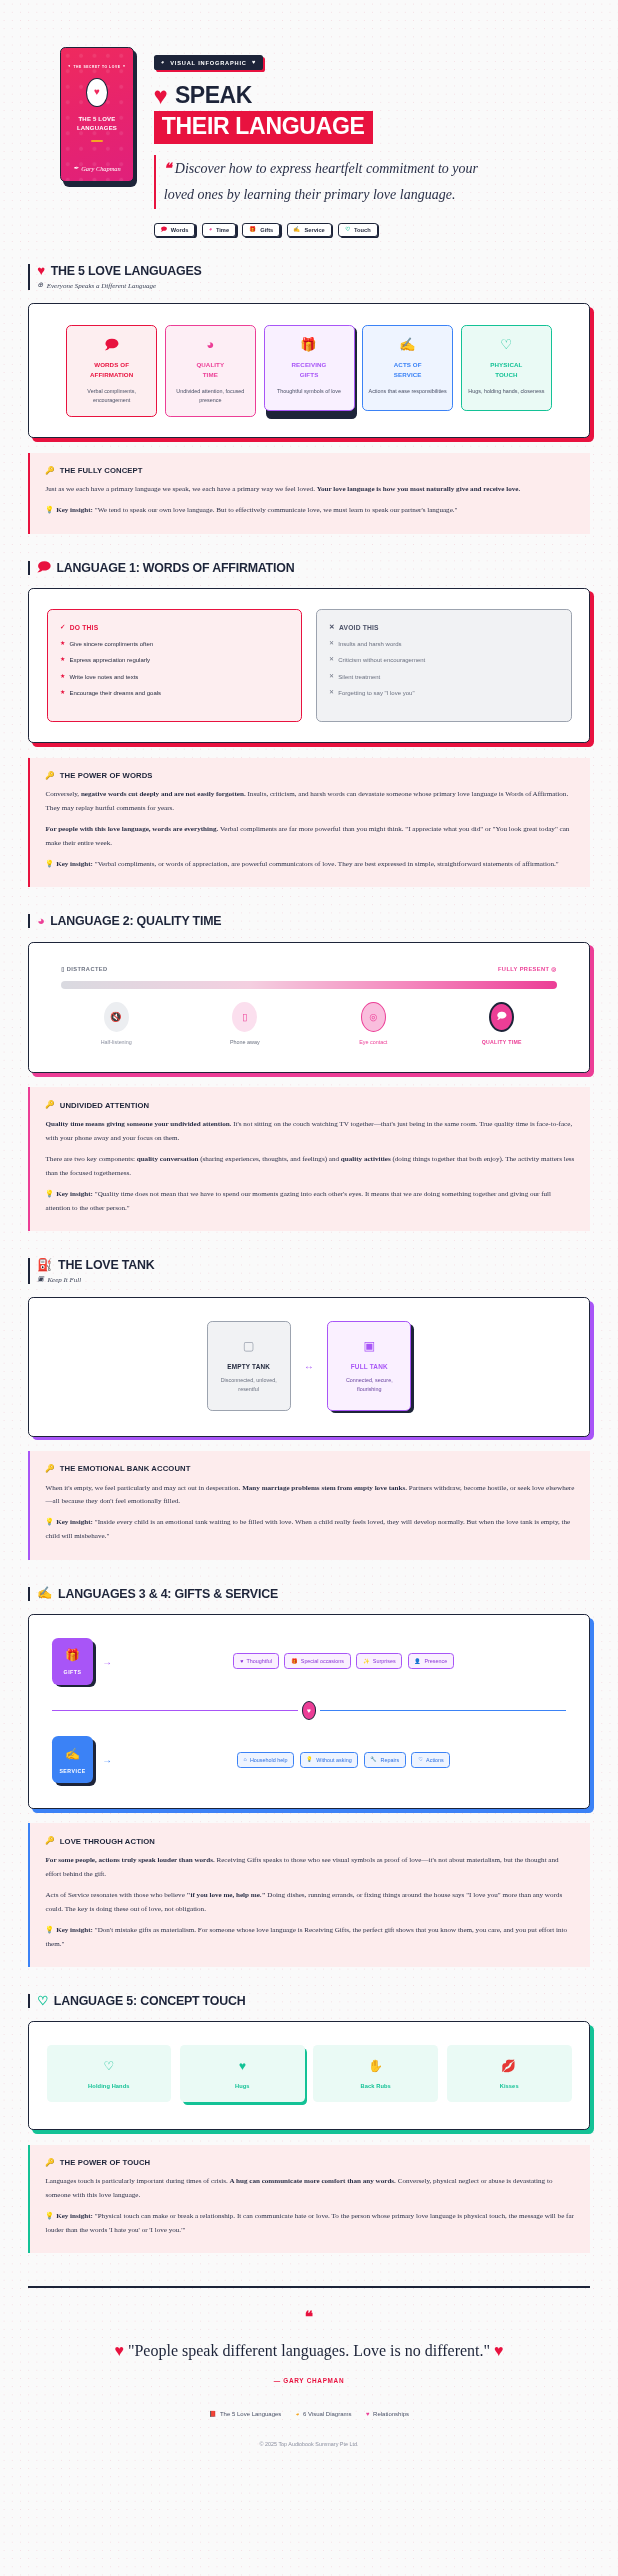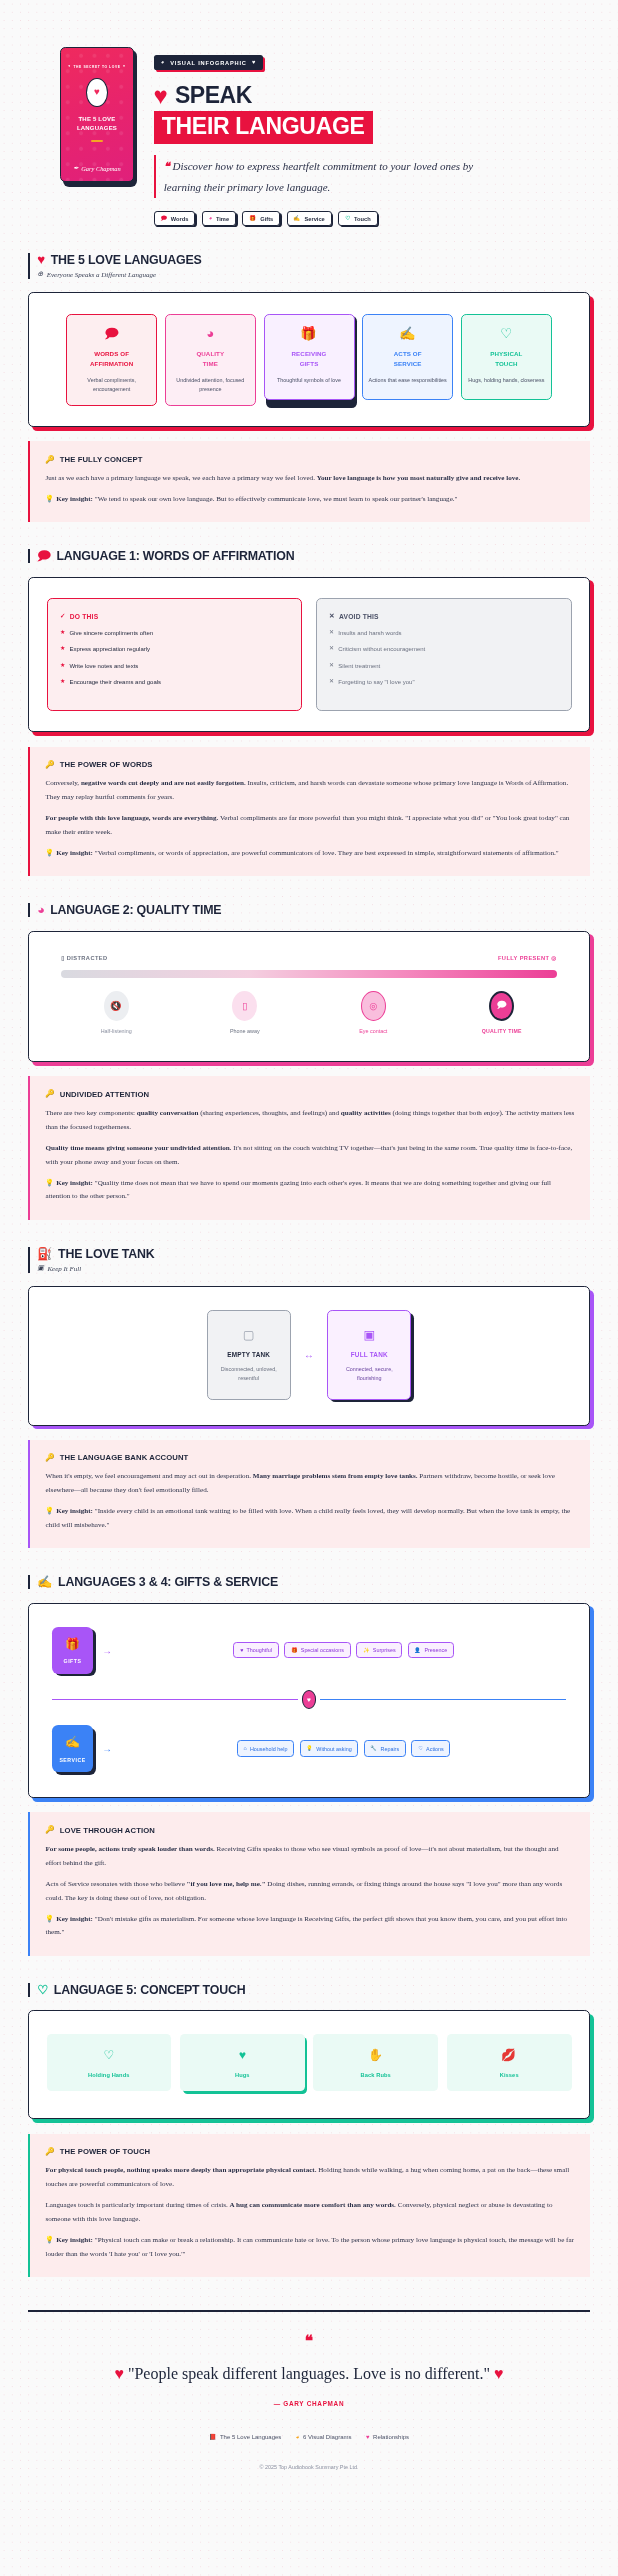--- a/index.html
+++ b/index.html
@@ -54,21 +54,21 @@
     padding:4.6px 7.2px 4.1px; font-size:5.7px; font-weight:800; letter-spacing:0.8px;
     display:flex; align-items:center; gap:5.2px;
   }
   .h1row{ display:flex; align-items:center; gap:7.2px; margin-top:12.4px; }
   .h1heart{ color:#e8123f; font-size:24px; line-height:.8; }
   .h1{ font-size:23px; font-weight:800; letter-spacing:-0.5px; color:#1d2439; }
   .h1bar{ display:inline-block; background:#e8123f; color:#fff; font-size:23px;
           font-weight:800; letter-spacing:-0.3px; padding:2.1px 8.2px 3.6px; margin-top:2.1px; }
   .quote{
     margin-top:11.3px; border-left:2.6px solid #e8123f; padding:1px 0 1px 8.2px;
-    font-family:"Liberation Serif",serif; font-style:italic; font-size:11px;
+    font-family:"Liberation Serif",serif; font-style:italic; font-size:14px;
     line-height:1.85; color:#2a3048; max-width:350px;
   }
   .quote .qm{ color:#e8123f; font-weight:700; }
   .pills{ display:flex; gap:6.2px; margin-top:13.4px; flex-wrap:wrap; }
   .pill{ position:relative; }
   .pill .sh{ position:absolute; left:1.5px; top:1.5px; width:100%; height:100%; background:#1d2439; border-radius:3.1px;}
   .pill .fc{ position:relative; background:#fff; border:1.3px solid #1d2439; border-radius:3.1px;
              padding:3.1px 6.2px; font-size:5.7px; font-weight:700; display:flex; align-items:center; gap:3.6px; }
 
   
@@ -453,22 +453,22 @@
               </div>
         </div>
       </div>
     </div>
 
     <div class="note" style="border-color:#ec3e96">
       <div class="note-h">
             <span class="ico" style="color:#ec3e96">🔑</span>
         <span>UNDIVIDED ATTENTION</span>
           </div>
+      <p><b>Quality time means giving someone your undivided attention.</b><span> It's not sitting on the couch watching TV together—that's just being in the same room. True quality time is face-to-face, with your phone away and your focus on them.</span></p>
       <p><span>There are two key components: </span><b>quality conversation</b><span> (sharing experiences, thoughts, and feelings) and </span><b>quality activities</b><span> (doing things together that both enjoy). The activity matters less than the focused togetherness.</span></p>
-      <p><b>Quality time means giving someone your undivided attention.</b><span> It's not sitting on the couch watching TV together—that's just being in the same room. True quality time is face-to-face, with your phone away and your focus on them.</span></p>
       <p><span class="ico" style="color:#f5a623">💡</span> <b>Key insight:</b><span> "Quality time does not mean that we have to spend our moments gazing into each other's eyes. It means that we are doing something together and giving our full attention to the other person."</span></p>
     </div>
   </section>
 
   <section>
     <div class="sec-head">
       <div class="sec-title">
             <span class="ico" style="color:#a855f7;font-size:12.4px">⛽</span>
         <span>THE LOVE TANK</span>
           </div>
@@ -498,23 +498,23 @@
               <div class="td" style="color:#6b46a0">Connected, secure, flourishing</div>
             </div>
               </div>
         </div>
       </div>
     </div>
 
     <div class="note" style="border-color:#a855f7">
       <div class="note-h">
             <span class="ico" style="color:#a855f7">🔑</span>
-        <span>THE LANGUAGE BANK ACCOUNT</span>
-          </div>
-      <p><span>When it's empty, we feel encouragement and may act out in desperation. </span><b>Many marriage problems stem from empty love tanks.</b><span> Partners withdraw, become hostile, or seek love elsewhere—all because they don't feel emotionally filled.</span></p>
+        <span>THE EMOTIONAL BANK ACCOUNT</span>
+          </div>
+      <p><span>When it's empty, we feel particularly and may act out in desperation. </span><b>Many marriage problems stem from empty love tanks.</b><span> Partners withdraw, become hostile, or seek love elsewhere—all because they don't feel emotionally filled.</span></p>
       <p><span class="ico" style="color:#f5a623">💡</span> <b>Key insight:</b><span> "Inside every child is an emotional tank waiting to be filled with love. When a child really feels loved, they will develop normally. But when the love tank is empty, the child will misbehave."</span></p>
     </div>
   </section>
 
   <section>
     <div class="sec-head">
       <div class="sec-title">
             <span class="ico" style="color:#3b82f6;font-size:12.4px">✍</span>
         <span>LANGUAGES 3 &amp; 4: GIFTS &amp; SERVICE</span>
           </div>
@@ -640,21 +640,20 @@
               </div>
         </div>
       </div>
     </div>
 
     <div class="note" style="border-color:#13c296">
       <div class="note-h">
             <span class="ico" style="color:#13c296">🔑</span>
         <span>THE POWER OF TOUCH</span>
           </div>
-      <p><b>For physical touch people, nothing speaks more deeply than appropriate physical contact.</b><span> Holding hands while walking, a hug when coming home, a pat on the back—these small touches are powerful communicators of love.</span></p>
       <p><span>Languages touch is particularly important during times of crisis. </span><b>A hug can communicate more comfort than any words.</b><span> Conversely, physical neglect or abuse is devastating to someone with this love language.</span></p>
       <p><span class="ico" style="color:#f5a623">💡</span> <b>Key insight:</b><span> "Physical touch can make or break a relationship. It can communicate hate or love. To the person whose primary love language is physical touch, the message will be far louder than the words 'I hate you' or 'I love you.'"</span></p>
     </div>
   </section>
 
 </div>
 
 <div class="hr"></div>
 <div class="foot">
   <div class="bigq">❝</div>

